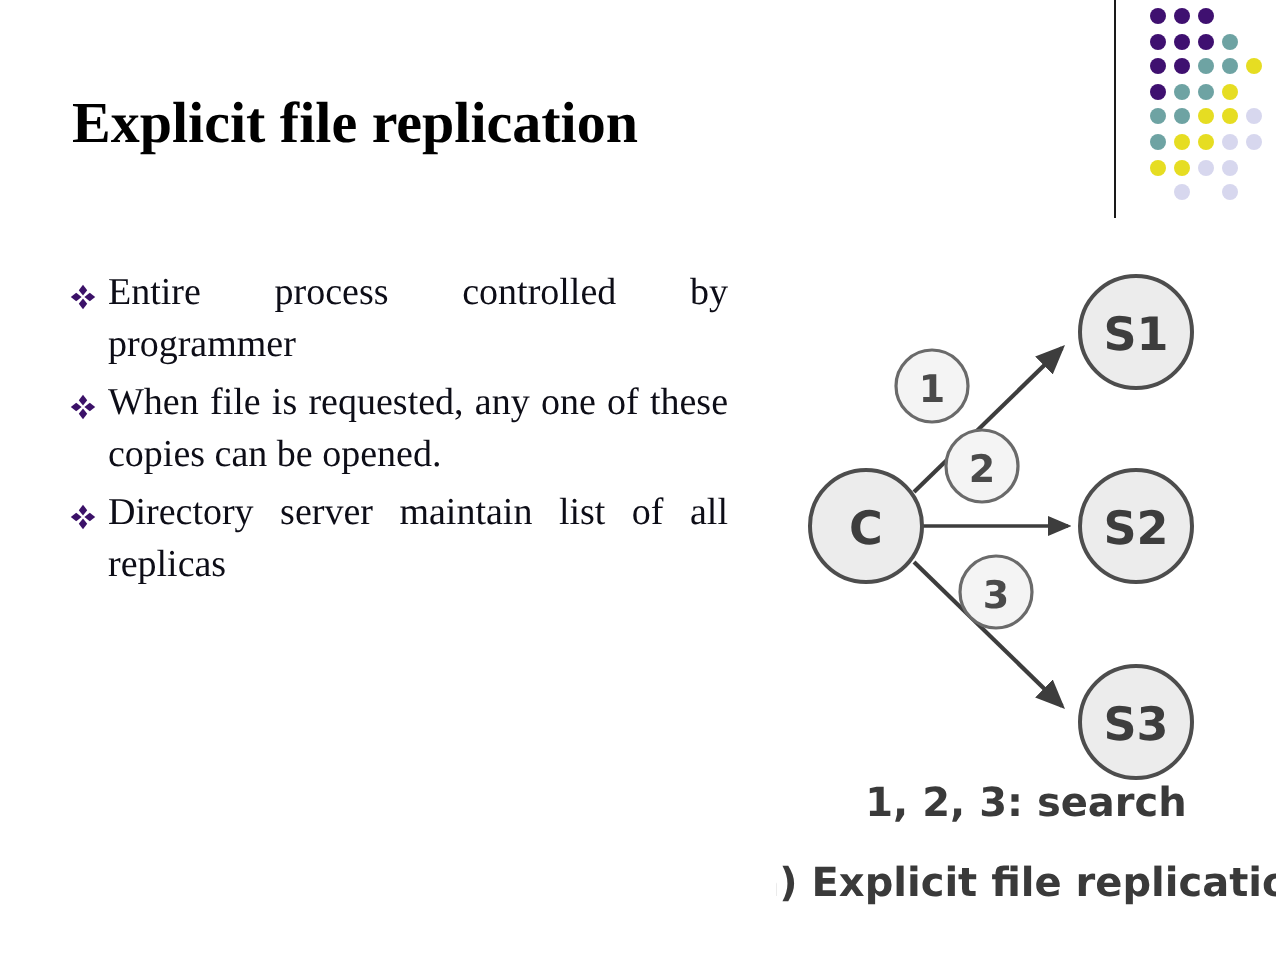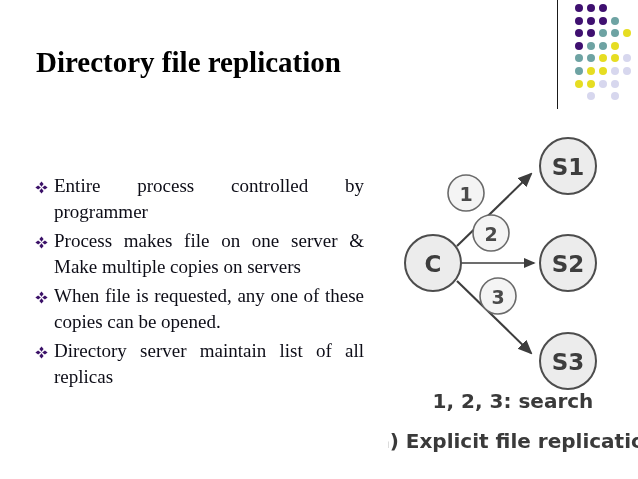--- a/index.html
+++ b/index.html
@@ -58,21 +58,20 @@
     white-space: nowrap;
     font-family: "Liberation Serif", "DejaVu Serif", serif;
   }
 
   
   #bullet-list {
     position: absolute;
     left: 34px;
     top: 134px;
     width: 330px;
-    margin-top: 39px;
   }
   .bullet-item {
     display: flex;
     align-items: flex-start;
     margin-bottom: 4px;
   }
   .bullet-marker {
     flex: 0 0 auto;
     width: 20px;
     position: relative;
@@ -154,47 +153,36 @@
       <div class="logo-dot" style="left: 48px; top: 63px; background: rgb(215, 215, 238);"></div>
       <div class="logo-dot" style="left: 0px; top: 75.6px; background: rgb(230, 221, 34);"></div>
       <div class="logo-dot" style="left: 12px; top: 75.6px; background: rgb(230, 221, 34);"></div>
       <div class="logo-dot" style="left: 24px; top: 75.6px; background: rgb(215, 215, 238);"></div>
       <div class="logo-dot" style="left: 36px; top: 75.6px; background: rgb(215, 215, 238);"></div>
       <div class="logo-dot" style="left: 12px; top: 88.2px; background: rgb(215, 215, 238);"></div>
       <div class="logo-dot" style="left: 36px; top: 88.2px; background: rgb(215, 215, 238);"></div>
     </div>
 </div>
 
-<div id="page-title">Directory file replication</div>
+<div id="page-title">Explicit file replication</div>
 
 <div id="bullet-list">
 
   <div class="bullet-item">
     <span class="bullet-marker">
       <svg width="13" height="13" viewBox="0 0 13 13">
         <polygon points="6.5,0.4 8.6,3.1 6.5,5.8 4.4,3.1" fill="#3b1168"></polygon>
         <polygon points="6.5,7.2 8.6,9.9 6.5,12.6 4.4,9.9" fill="#3b1168"></polygon>
         <polygon points="0.4,6.5 3.1,4.4 5.8,6.5 3.1,8.6" fill="#3b1168"></polygon>
         <polygon points="7.2,6.5 9.9,4.4 12.6,6.5 9.9,8.6" fill="#3b1168"></polygon>
       </svg>
     </span>
     <span class="bullet-text">Entire process controlled by programmer</span>
   </div>
 
-  <div class="bullet-item">
-    <span class="bullet-marker">
-      <svg width="13" height="13" viewBox="0 0 13 13">
-        <polygon points="6.5,0.4 8.6,3.1 6.5,5.8 4.4,3.1" fill="#3b1168"></polygon>
-        <polygon points="6.5,7.2 8.6,9.9 6.5,12.6 4.4,9.9" fill="#3b1168"></polygon>
-        <polygon points="0.4,6.5 3.1,4.4 5.8,6.5 3.1,8.6" fill="#3b1168"></polygon>
-        <polygon points="7.2,6.5 9.9,4.4 12.6,6.5 9.9,8.6" fill="#3b1168"></polygon>
-      </svg>
-    </span>
-    <span class="bullet-text">Process makes file on one server &amp; Make multiple copies on servers</span>
-  </div>
 
   <div class="bullet-item">
     <span class="bullet-marker">
       <svg width="13" height="13" viewBox="0 0 13 13">
         <polygon points="6.5,0.4 8.6,3.1 6.5,5.8 4.4,3.1" fill="#3b1168"></polygon>
         <polygon points="6.5,7.2 8.6,9.9 6.5,12.6 4.4,9.9" fill="#3b1168"></polygon>
         <polygon points="0.4,6.5 3.1,4.4 5.8,6.5 3.1,8.6" fill="#3b1168"></polygon>
         <polygon points="7.2,6.5 9.9,4.4 12.6,6.5 9.9,8.6" fill="#3b1168"></polygon>
       </svg>
     </span>

